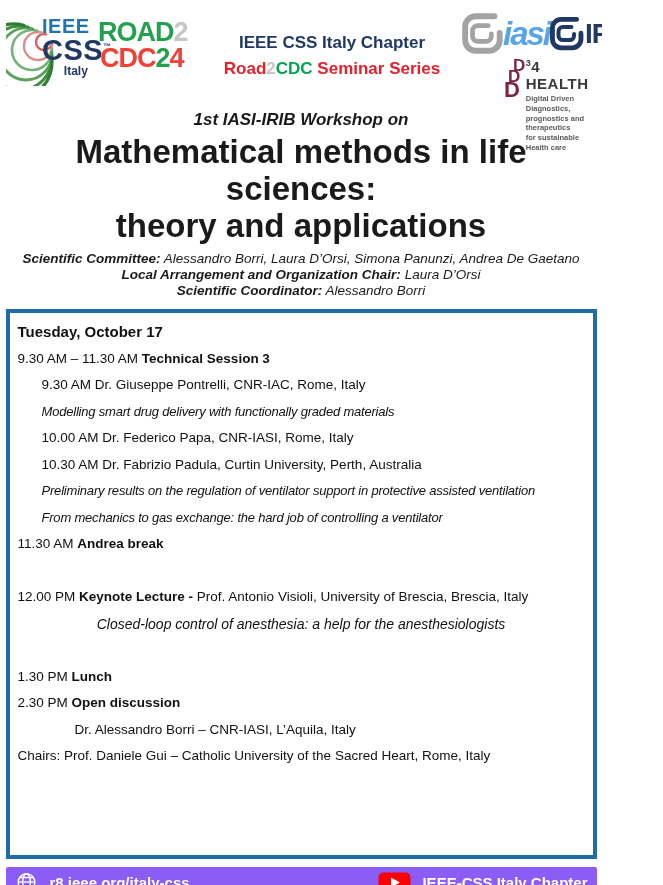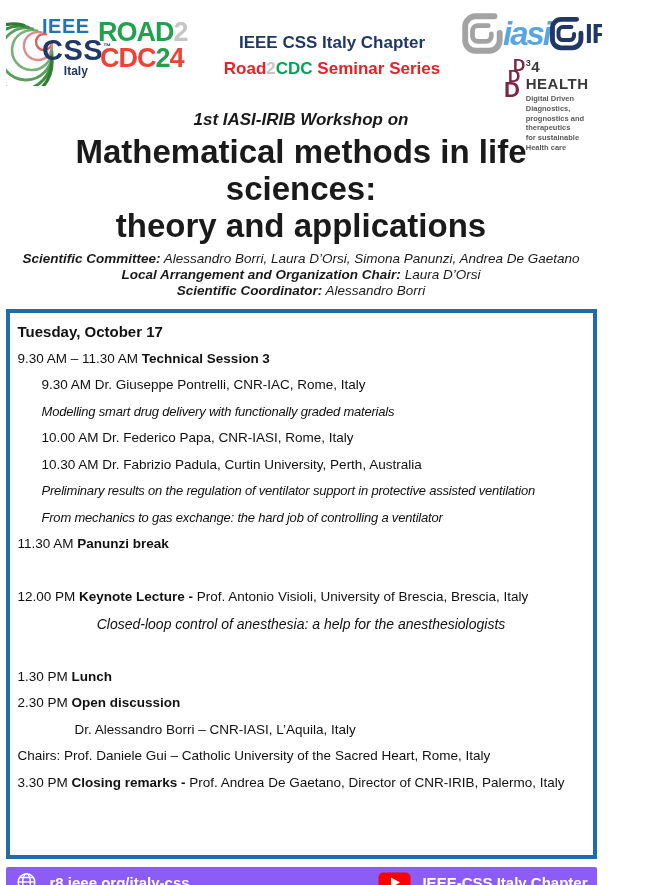--- a/index.html
+++ b/index.html
@@ -153,28 +153,27 @@
   <div class="schedbox">
     <div class="sline dayhdr">Tuesday, October 17</div>
 
     <div class="sline t"><span>9.30 AM – 11.30 AM </span><b>Technical Session 3</b><span></span></div>
     <div class="sline ind"><span>9.30 AM Dr. Giuseppe Pontrelli, CNR-IAC, Rome, Italy</span></div>
     <div class="sline ital"><span>Modelling smart drug delivery with functionally graded materials</span></div>
     <div class="sline ind"><span>10.00 AM Dr. Federico Papa, CNR-IASI, Rome, Italy</span></div>
     <div class="sline ind"><span>10.30 AM Dr. Fabrizio Padula, Curtin University, Perth, Australia</span></div>
     <div class="sline ital"><span>Preliminary results on the regulation of ventilator support in protective assisted ventilation</span></div>
     <div class="sline ital"><span>From mechanics to gas exchange: the hard job of controlling a ventilator</span></div>
-    <div class="sline t"><span>11.30 AM </span><b>Panunzi break</b></div>
+    <div class="sline t"><span>11.30 AM </span><b>Andrea break</b></div>
     <div class="sline t gap26"><span>12.00 PM </span><b>Keynote Lecture -</b><span> Prof. Antonio Visioli, University of Brescia, Brescia, Italy</span></div>
     <div class="sline cent"><span>Closed-loop control of anesthesia: a help for the anesthesiologists</span></div>
     <div class="sline t gap26"><span>1.30 PM </span><b>Lunch</b></div>
     <div class="sline t"><span>2.30 PM </span><b>Open discussion</b></div>
     <div class="sline chair2"><span>Dr. Alessandro Borri – CNR-IASI, L’Aquila, Italy</span></div>
     <div class="sline t"><span>Chairs: Prof. Daniele Gui – Catholic University of the Sacred Heart, Rome, Italy</span></div>
-    <div class="sline t"><span>3.30 PM </span><b>Closing remarks -</b><span> Prof. Andrea De Gaetano, Director of CNR-IRIB, Palermo, Italy</span></div>
   </div>
 
   <div class="footerbar">
     <div class="fgroup left">
       <svg width="24" height="24" viewBox="0 0 24 24">
         <g fill="none" stroke="#fff" stroke-width="1.4">
           <circle cx="11.5" cy="11" r="8.3"></circle>
           <ellipse cx="11.5" cy="11" rx="3.8" ry="8.3"></ellipse>
           <line x1="3.2" y1="11" x2="19.8" y2="11"></line>
           <path d="M4.3 6.5 h14.4 M4.3 15.5 h14.4"></path>

